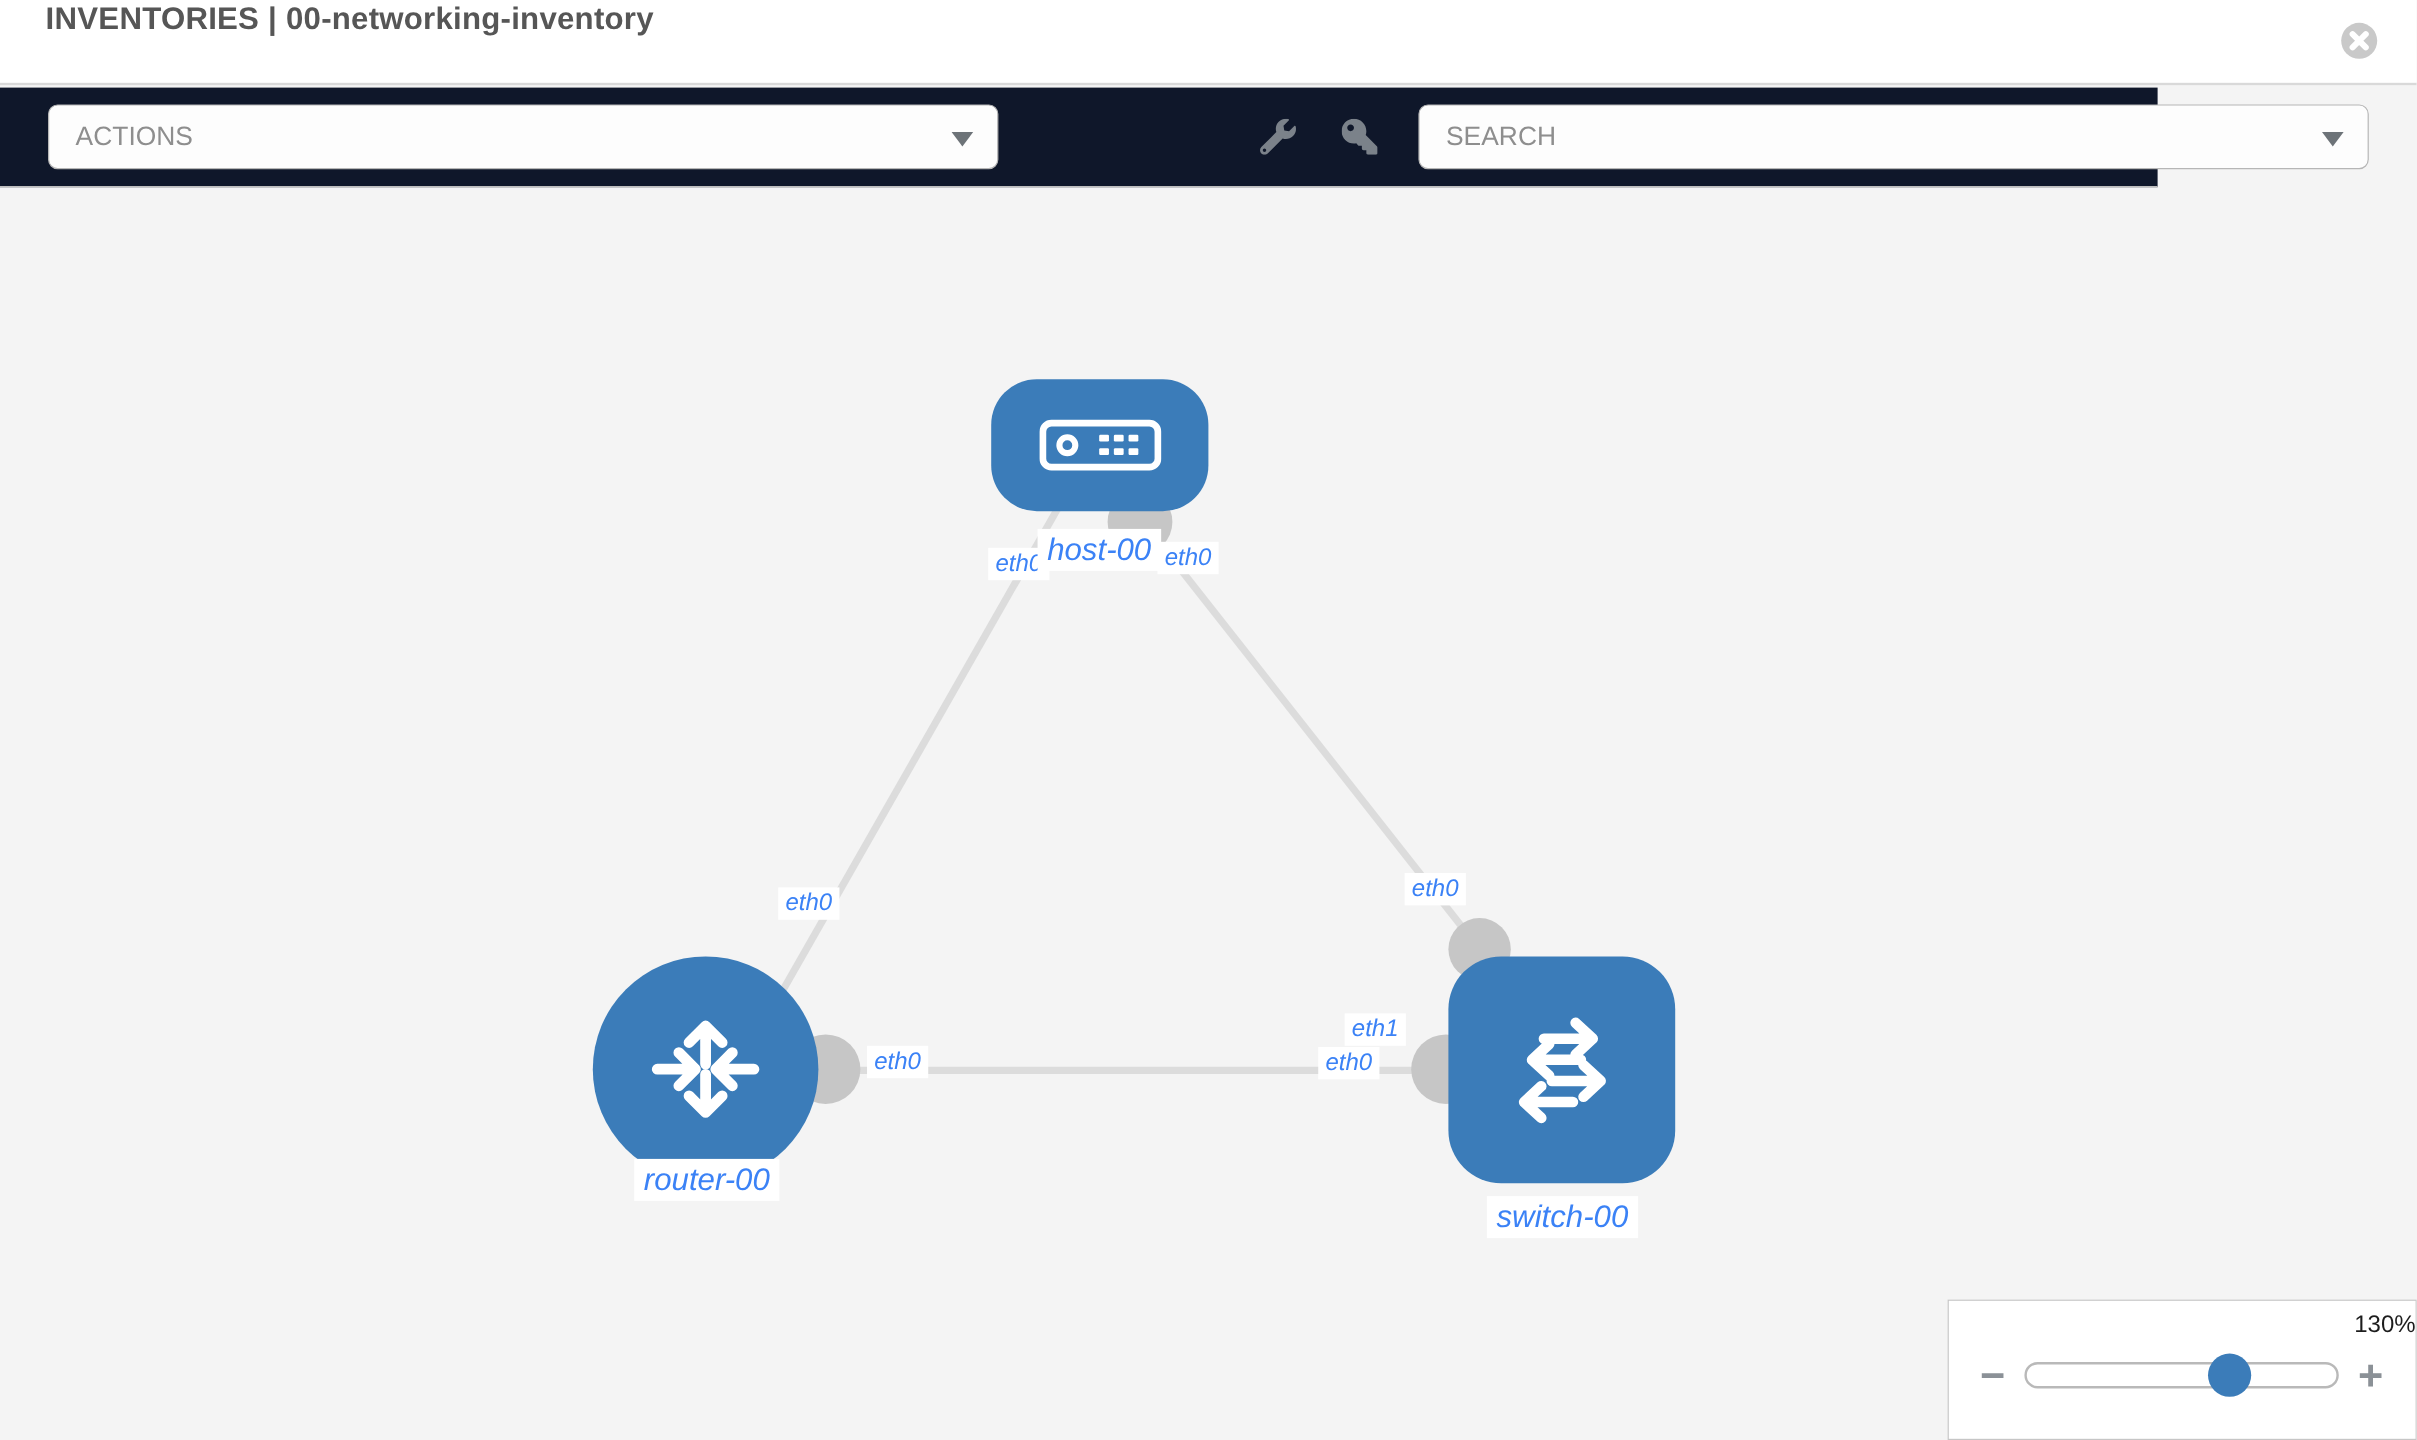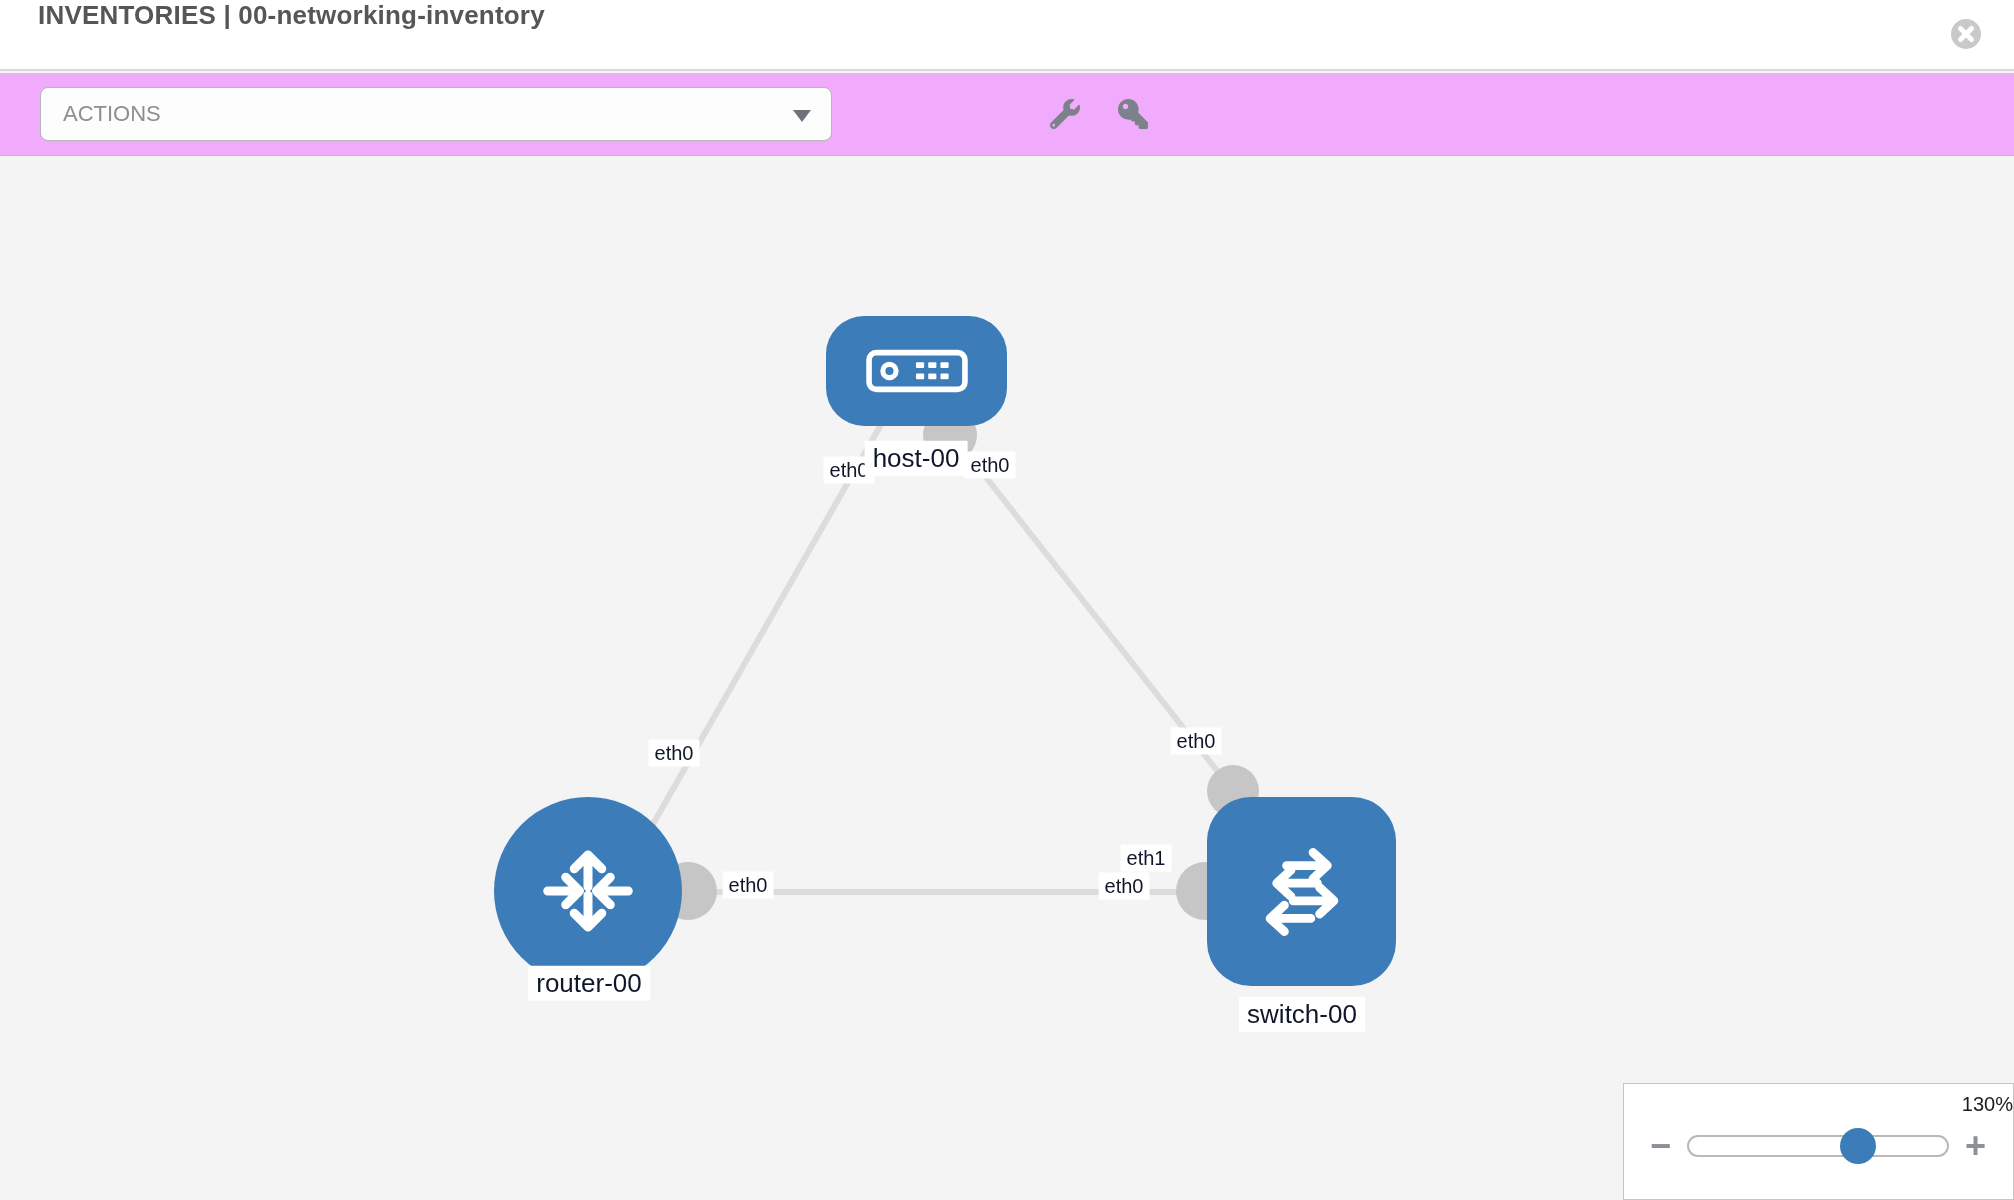--- a/index.html
+++ b/index.html
@@ -7,22 +7,22 @@
   body { font-family: "Liberation Sans", sans-serif; background: #f4f4f4; position: relative; }
 
   
   .header { position: absolute; top: 0; left: 0; width: 2014px; height: 71px;
             background: #ffffff; border-bottom: 2px solid #d9d9d9;
             display: flex; padding: 0 38px; }
   .page-title { font-size: 26px; font-weight: bold; color: #565656; letter-spacing: .2px; }
   .close-btn { position: absolute; right: 32px; top: 18px; width: 32px; height: 32px; cursor: pointer; }
 
   
-  .toolbar { position: absolute; top: 73px; left: 0; width: 2014px; height: 83px;
-             background: #f0abfc; border-bottom: 1px solid #bdbdbd; }
+  .toolbar { position: absolute; top: 73px; left: 0; width: 1798px; height: 83px;
+             background: #0f172a; border-bottom: 1px solid #bdbdbd; }
   .select-box { position: absolute; top: 14px; height: 54px; background: #fdfdfd;
                 border: 1px solid #b6b6b6; border-radius: 8px;
                 display: flex; align-items: center; padding: 0 22px;
                 font-size: 22px; color: #8e8e8e; cursor: pointer; }
   .select-actions { left: 40px;  width: 792px; }
   .select-search  { left: 1182px; width: 792px; }
   .caret { position: absolute; right: 20px; top: 22px; width: 0; height: 0;
            border-left: 9px solid transparent; border-right: 9px solid transparent;
            border-top: 12px solid #6d7378; }
   .tool-btn { position: absolute; top: 26px; width: 32px; height: 32px; cursor: pointer; }
@@ -32,21 +32,21 @@
   
   .canvas { position: absolute; top: 157px; left: 0; width: 2014px; height: 1043px; background: #f4f4f4; }
   .links-svg { position: absolute; top: 0; left: 0; }
 
   .node { position: absolute; background: #3b7cb9; display: flex; align-items: center; justify-content: center; cursor: pointer; }
   .node-host   { left: 826px; top: 159px; width: 181px; height: 110px; border-radius: 38px; }
   .node-router { left: 494px; top: 640px; width: 188px; height: 188px; border-radius: 50%; }
   .node-switch { left: 1207px; top: 640px; width: 189px; height: 189px; border-radius: 44px; }
 
   .chip { position: absolute; transform: translate(-50%,-50%); background: #ffffff;
-          color: #0f172a; white-space: nowrap; line-height: 1.25; }
+          color: #3b82f6; white-space: nowrap; line-height: 1.25; font-style: italic; }
   .node-label { font-size: 26px; padding: 1px 8px; z-index: 6; }
   .port-chip  { font-size: 20px; padding: 1px 6px; z-index: 5; }
 
   .lbl-host   { left: 916px; top: 301px; }
   .lbl-router { left: 589px; top: 826px; }
   .lbl-switch { left: 1302px; top: 857px; text-align: right; }
 
   .port-host-left    { left: 849px;  top: 313px; }
   .port-host-right   { left: 990px;  top: 308px; }
   .port-link-hr      { left: 674px;  top: 596px; }
@@ -94,20 +94,24 @@
     <svg width="30" height="30" viewBox="0 0 512 512">
       <path fill="#7b828a" d="M507.73 109.1c-2.24-9.03-13.54-12.09-20.12-5.51l-74.36 74.36-67.88-11.31-11.31-67.88 74.36-74.36c6.62-6.62 3.43-17.9-5.66-20.16-47.38-11.74-99.55.91-136.58 37.93-39.64 39.64-50.55 97.1-34.05 147.2L18.74 402.76c-24.99 24.99-24.99 65.51 0 90.5 24.99 24.99 65.51 24.99 90.5 0l213.21-213.21c50.12 16.71 107.47 5.68 147.37-34.22 37.07-37.07 49.7-89.32 37.91-136.73zM64 472c-13.25 0-24-10.75-24-24 0-13.26 10.75-24 24-24s24 10.74 24 24c0 13.25-10.75 24-24 24z"></path>
     </svg>
   </span>
   <span class="tool-btn tool-key">
     <svg width="30" height="30" viewBox="0 0 512 512">
       <path transform="translate(512,0) scale(-1,1)" fill="#7b828a" d="M512 176.001C512 273.203 433.202 352 336 352c-11.22 0-22.19-1.062-32.827-3.069l-24.012 27.014A23.999 23.999 0 0 1 261.223 384H224v40c0 13.255-10.745 24-24 24h-40v40c0 13.255-10.745 24-24 24H24c-13.255 0-24-10.745-24-24v-78.059c0-6.365 2.529-12.47 7.029-16.971l161.802-161.802C163.108 213.814 160 195.271 160 176 160 78.798 238.797.001 335.999 0 433.488-.001 512 78.511 512 176.001zM336 128c0 26.51 21.49 48 48 48s48-21.49 48-48-21.49-48-48-48-48 21.49-48 48z"></path>
     </svg>
   </span>
 
+  <div class="select-box select-search">
+    <span>SEARCH</span>
+    <span class="caret"></span>
+  </div>
 </div>
 
 <div class="canvas">
 
   <svg class="links-svg" width="2014" height="1043">
     <line x1="883" y1="264" x2="600" y2="760" stroke="#dcdcdc" stroke-width="6"></line>
     <line x1="948" y1="272" x2="1233" y2="634" stroke="#dcdcdc" stroke-width="6"></line>
     <line x1="588" y1="735" x2="1302" y2="735" stroke="#dcdcdc" stroke-width="6"></line>
     <circle cx="950" cy="278" r="27" fill="#c6c6c6"></circle>
     <circle cx="688" cy="734" r="29" fill="#c6c6c6"></circle>

